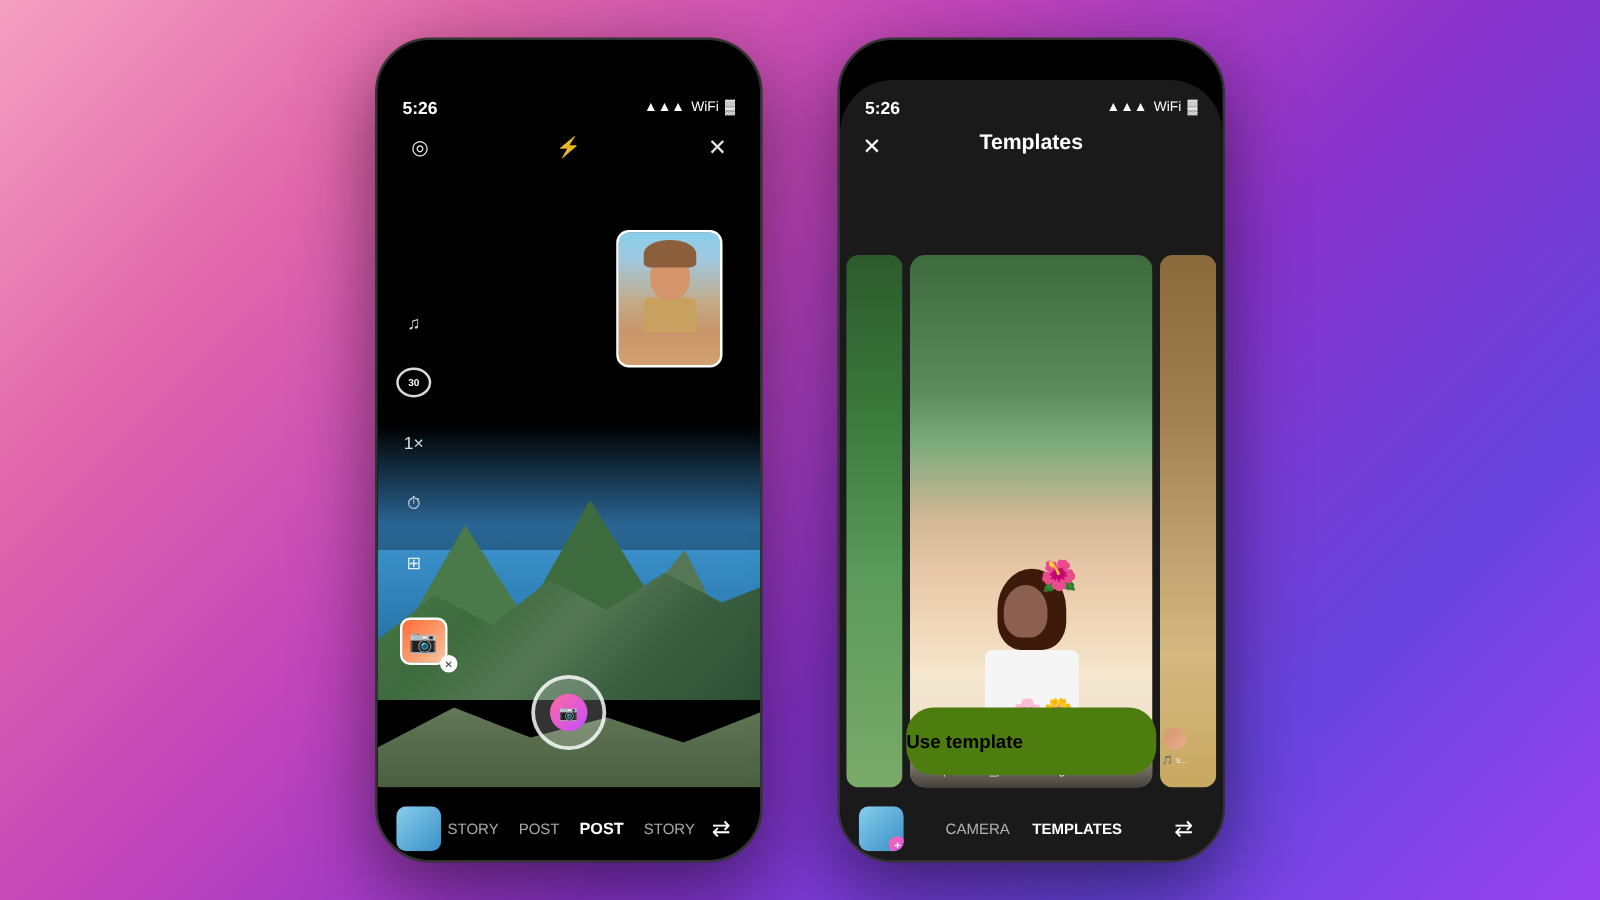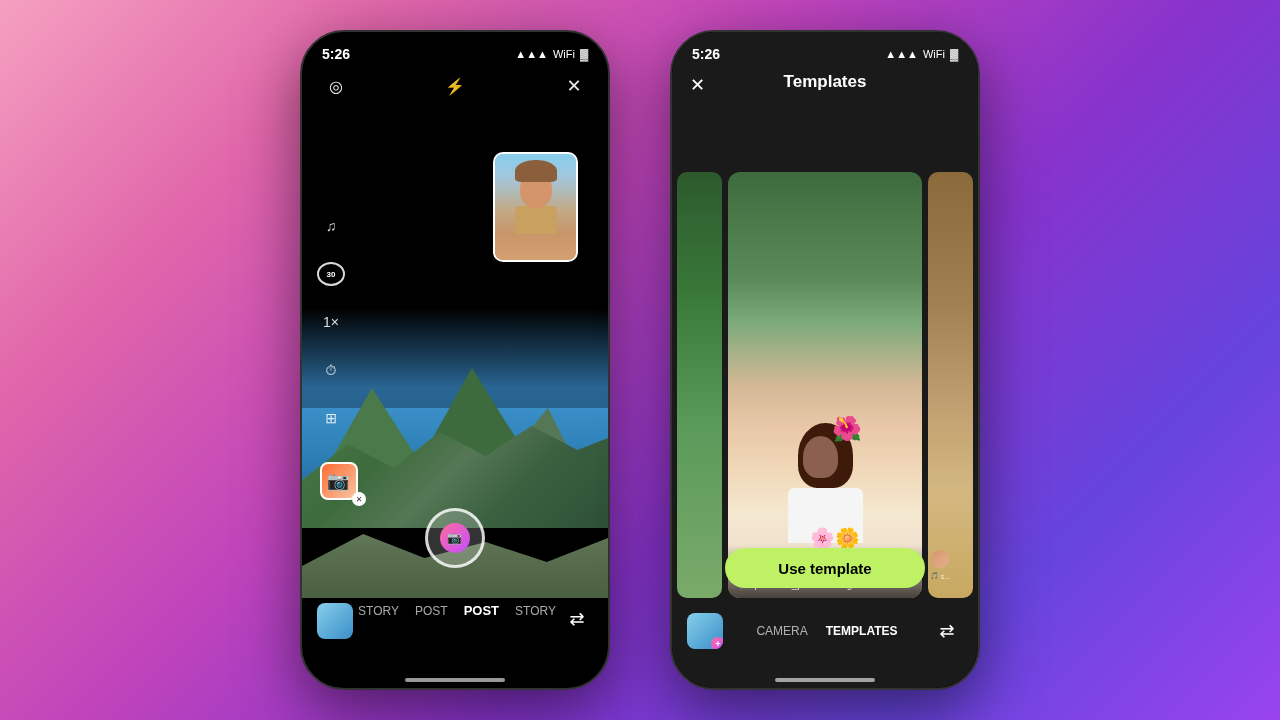--- a/index.html
+++ b/index.html
@@ -27,20 +27,21 @@
       overflow: hidden;
       box-shadow: 0 20px 60px rgba(0,0,0,0.5);
     }
 
     .phone-inner {
       width: 100%;
       height: 100%;
       border-radius: 42px;
       overflow: hidden;
       position: relative;
+      margin-top: 32px;
     }
 
     
     .status-bar {
       position: absolute;
       top: 0;
       left: 0;
       right: 0;
       height: 36px;
       display: flex;
@@ -222,21 +223,21 @@
     }
 
     
     .cam-bottom-nav {
       position: absolute;
       bottom: 30px;
       left: 0;
       right: 0;
       height: 55px;
       display: flex;
-      align-items: flex-start;
+      align-items: center;
       justify-content: space-between;
       padding: 0 15px;
       z-index: 10;
     }
 
     .nav-avatar {
       width: 36px;
       height: 36px;
       border-radius: 8px;
       background: linear-gradient(135deg, #87CEEB, #4a9fcc);
@@ -390,26 +391,25 @@
       color: rgba(255,255,255,0.8);
     }
 
     
     .use-template-btn {
       position: absolute;
       bottom: 100px;
       left: 50%;
       transform: translateX(-50%);
       width: 200px;
-      height: 40px;
-      background: #bef264;
+      height: 54px;
+      background: #4d7c0f;
       border-radius: 22px;
       display: flex;
       align-items: center;
-      justify-content: center;
       z-index: 10;
     }
 
     .use-template-label {
       font-size: 15px;
       font-weight: 600;
       color: #000;
     }
 
     

